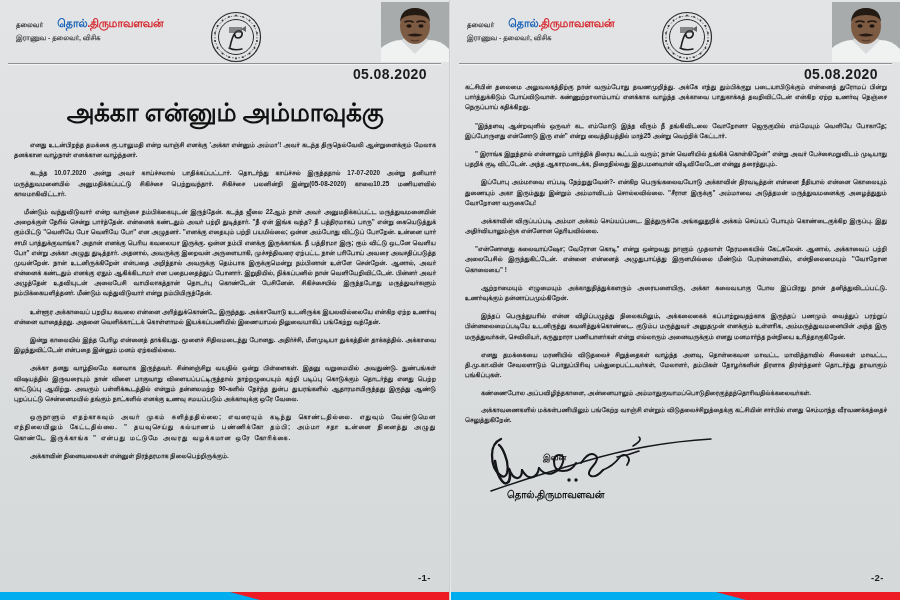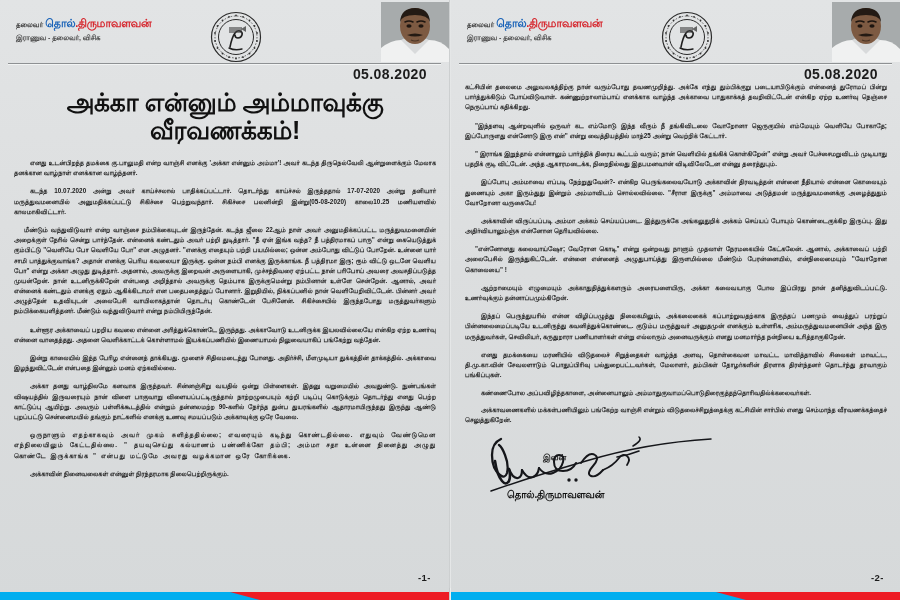--- a/index.html
+++ b/index.html
@@ -61,20 +61,21 @@
     font-weight: 700;
   }
   .lh-person {
     color: #d6252c;
     font-size: 11px;
     font-weight: 700;
     letter-spacing: -0.3px;
   }
   .lh-person .blue {
     color: #1a63b8;
+    margin-left: 12px;
   }
   .lh-line2 {
     color: #4a4a4a;
     font-size: 7px;
     font-weight: 700;
     margin-top: 2px;
     letter-spacing: -0.1px;
   }
 
   
@@ -130,21 +131,21 @@
     box-sizing: border-box;
   }
 
   .headline {
     text-align: center;
     color: #111;
     font-weight: 700;
     font-size: 25px;
     line-height: 1.12;
     letter-spacing: -0.4px;
-    margin: 6px 0 14px 0;
+    margin: 16px 0 14px 0;
     padding: 0 4px;
   }
 
   .para {
     color: #1b1b1b;
     font-size: 6.3px;
     line-height: 1.62;
     text-align: justify;
     margin: 0 0 8px 0;
     text-indent: 16px;
@@ -288,21 +289,20 @@
       </div>
 
       <div class="lh-rule"></div>
     </div>
 
     <div class="lh-date">05.08.2020</div>
 
     <div class="body-area">
       <div class="headline">
         <div>அக்கா என்னும் அம்மாவுக்கு</div>
-        <div>வீரவணக்கம்!</div>
       </div>
 
       <p class="para">எனது உடன்பிறந்த தமக்கை கு.பாலுமதி என்ற வாஞ்சி எனக்கு 'அக்கா என்னும் அம்மா'! அவர் கடந்த திருநெல்வேலி ஆன்றுளைக்கும் மேலாக தனக்கான வாழ்நாள் எனக்கான வாழ்ந்தனர்.</p>
       <p class="para">கடந்த 10.07.2020 அன்று அவர் காய்ச்சலால் பாதிக்கப்பட்டார். தொடர்ந்து காய்ச்சல் இருந்ததால் 17-07-2020 அன்று தனியார் மருத்துவமனையில் அனுமதிக்கப்பட்டு சிகிச்சை பெற்றுவந்தார். சிகிச்சை பலனின்றி இன்று(05-08-2020) காலை10.25 மணியளவில் காலமாகிவிட்டார்.</p>
       <p class="para quote">மீண்டும் வந்துவிடுவார் என்ற வாஞ்சை நம்பிக்கையுடன் இருந்தேன். கடந்த ஜீலை 22ஆம் நாள் அவர் அனுமதிக்கப்பட்ட மருத்துவமனையின் அறைக்குள் நேரில் சென்று பார்த்தேன். என்னைக் கண்டதும் அவர் பற்றி துடித்தார். "நீ ஏன் இங்க வந்த? நீ பத்திரமாகப் பாரு" என்று கையெடுத்துக் கும்பிட்டு "வெளியே போ வெளியே போ" என அழுதனர். "எனக்கு எதையும் பற்றி பயமில்லை; ஒன்ன அம்போது விட்டுப் போறேன். உன்னை யார் சாமி பாத்துக்குவாங்க? அதான் எனக்கு பெரிய கவலையா இருக்கு. ஒன்ன நம்பி எனக்கு இருக்காங்க. நீ பத்திரமா இரு; ரூம் விட்டு ஒடனே வெளிய போ" என்று அக்கா அழுது துடித்தார். அதனால், அவருக்கு இறைவன் அருளையாகி, முச்சந்திவரை ஏற்பட்ட நான் பரிபோய் அவரை அவசதிப்படுத்த முயன்றேன். நான் உடனிருக்கிறேன் என்பதை அறிந்தால் அவருக்கு தெம்பாக இருக்குமென்று நம்பினான் உள்ளே சென்றேன். ஆனால், அவர் என்னைக் கண்டதும் எனக்கு ஏதும் ஆகிக்கிடாமர் என பதைபதைத்துப் போனார். இறுதியில், நிக்கப்பனில் நான் வெளியேறிவிட்டேன். பின்னர் அவர் அழுத்தேன் உதவியுடன் அலைபேசி வாயிலாகத்தான் தொடர்பு கொண்டேன் பேசினேன். சிகிச்சையில் இருந்தபோது மருத்துவர்களும் நம்பிக்கையளித்தனர். மீண்டும் வந்துவிடுவார் என்று நம்பியிருந்தேன்.</p>
       <p class="para">உள்ளூர அக்காவைப் பறறிய கவலை என்னை அரித்துக்கொண்டே இருந்தது. அக்காவோடு உடனிருக்க இயலவில்லையே என்கிற ஏற்ற உணர்வு என்னை வாதைத்தது. அதனை வெளிக்காட்டக் கொள்ளாமல் இயக்கப்பணியில் இணையாமல் நிலுவையாகிப் பங்கேற்று வந்தேன்.</p>
       <p class="para">இன்று காலையில் இந்த பேரிழ என்னைத் தாக்கியது. மூளைச் சிதிலமடைந்து போனது. அதிர்ச்சி, மீளமுடியா துக்கத்தின் தாக்கத்தில். அக்காவை இழந்துவிட்டேன் என்பதை இன்னும் மனம் ஏற்கவில்லை.</p>
       <p class="para">அக்கா தனது வாழ்நிலமே கனவாக இருந்தவர். சின்னஞ்சிறு வயதில் ஒன்று பிள்ளைகள். இதனு வறுமையில் அவதுண்டு. நுண்பங்கள் விஷயத்தில் இருவரையும் நான் விளை பாகுவாறு விளையப்பட்டிருந்தால் நாற்றழுபையும் கற்றி படிப்பு கொடுக்கும் தொடர்ந்து எனது பெற்ற காட்டுப்பு ஆயிற்று. அவரும் பள்ளிக்கூடத்தில் என்றும் தன்னலமற்ற 90-களில் நேர்ந்த துன்ப துயரங்களில் ஆதாரமாயிருந்தது இருந்து ஆண்டு புறப்பட்டு சென்னைமயில் தங்கும் நாட்களில் எனக்கு உணவு சமயப்படும் அக்காவுக்கு ஒரே வேலை.</p>
       <p class="para wide">ஒருநாளும் எதற்காகவும் அவர் முகம் சுளித்ததில்லை; எவரையும் கடிந்து கொண்டதில்லை. எதுவும் வேண்டுமென எந்நிலையிலும் கேட்டதில்லை. " தயவுசெய்து கல்யாணம் பண்ணிக்கோ தம்பி; அம்மா சதா உன்னை நினைத்து அழுது கொண்டே இருக்காங்க " என்பது மட்டுமே அவரது வழக்கமான ஒரே கோரிக்கை.</p>
       <p class="para">அக்காவின் நினைவலைகள் என்னுள் நிரந்தரமாக நிலைபெற்றிருக்கும்.</p>

